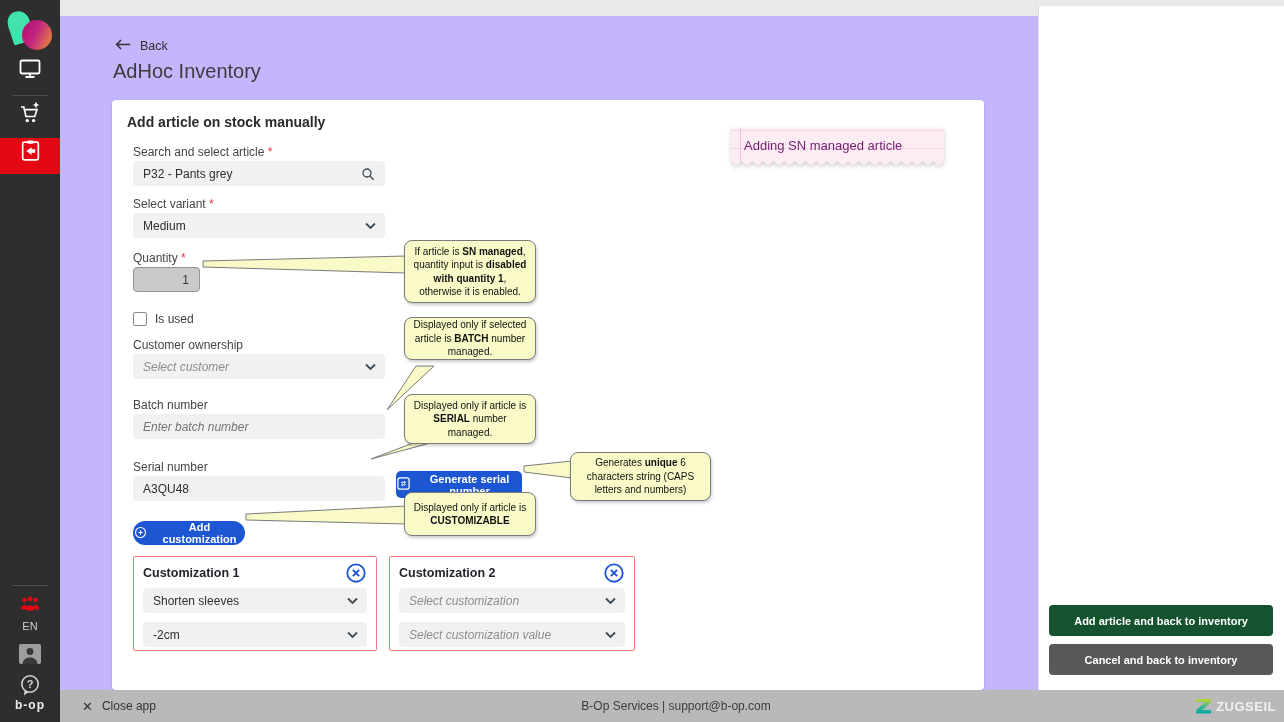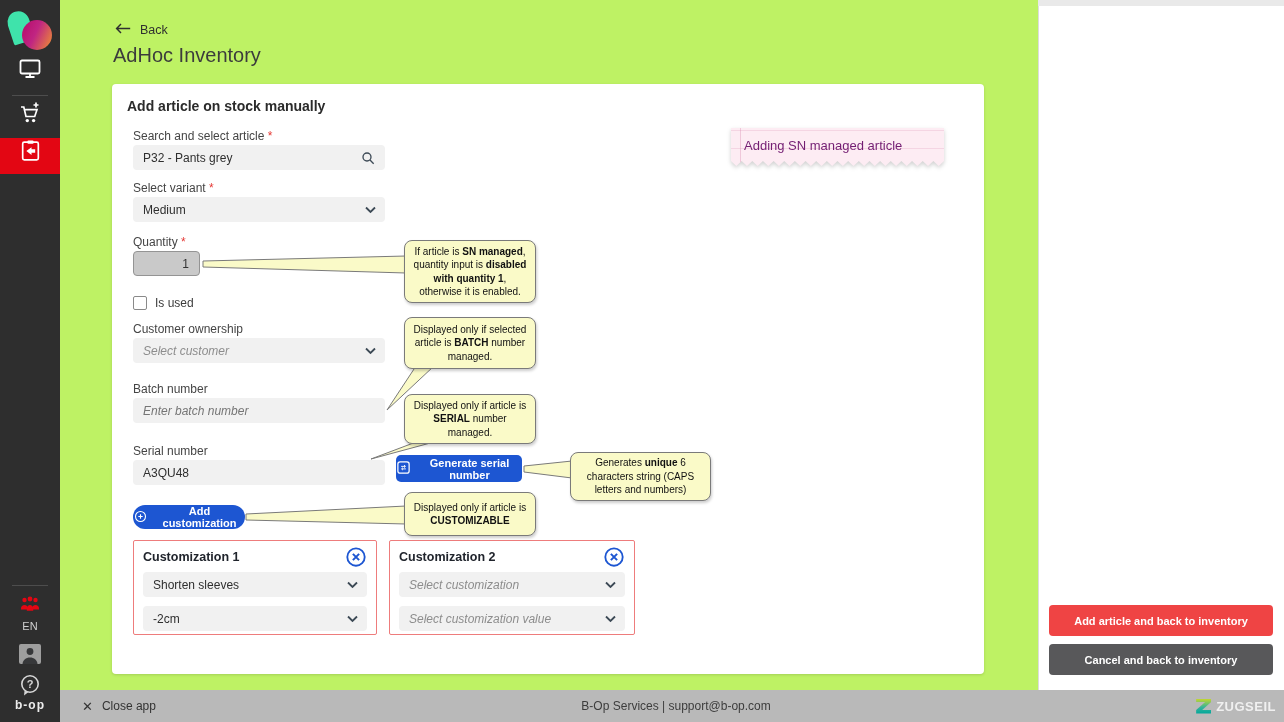--- a/index.html
+++ b/index.html
@@ -15,21 +15,21 @@
   .sb-item { position:absolute; left:0; width:60px; display:flex; justify-content:center; cursor:pointer; }
   .sb-logo { top:4px; height:52px; position:absolute; left:0; width:60px; }
   .logo-leaf { position:absolute; left:9px; top:7px; width:22px; height:32px; background:#3fe3ab; border-radius:12px 12px 12px 2px; transform:rotate(-18deg); }
   .logo-circle { position:absolute; left:22px; top:16px; width:30px; height:30px; border-radius:50%;
                  background:linear-gradient(115deg,#b91372 15%,#c02582 45%,#f0932f 100%); }
   .sb-divider { position:absolute; left:12px; width:36px; height:1px; background:#4d4d4d; }
   .sb-active { background:#e30613; }
   .sb-text { color:#cfcfcf; font-size:11px; }
   .bop-logo { color:#ececec; font-size:12px; font-weight:bold; letter-spacing:1px; }
   
-  .main { position:absolute; left:60px; top:0; width:978px; height:690px; background:#bef264; }
+  .main { position:absolute; left:60px; top:16px; width:978px; height:690px; background:#c4b5fd; }
   .back-row { position:absolute; left:55px; top:22px; display:flex; align-items:center; gap:9px; font-size:12.5px; color:#2f2f2f; cursor:pointer; }
   .page-title { position:absolute; left:53px; top:44px; font-size:20px; font-weight:400; color:#3c3c3c; }
   .card { position:absolute; left:52px; top:84px; width:872px; height:590px; background:#fff; border-radius:4px;
           box-shadow:0 1px 3px rgba(0,0,0,.14); z-index:1; }
   .card-title { position:absolute; left:15px; top:14px; font-size:14px; font-weight:bold; color:#2b2b2b; }
   .flabel { position:absolute; left:21px; font-size:12px; color:#454545; }
   .req { color:#e53935; }
   .input, .select {
     position:absolute; left:21px; width:252px; height:25px; background:#f1f1f1; border:none; border-radius:4px;
     font-family:"Liberation Sans", sans-serif; font-size:12px; color:#2f2f2f; padding:0 10px; outline:none;
@@ -51,38 +51,38 @@
   .cust1 { left:21px; width:244px; }
   .cust2 { left:277px; width:246px; }
   .cust-head { display:flex; align-items:center; justify-content:space-between; padding:5px 9px 4px 9px; }
   .cust-title { font-size:12.5px; font-weight:bold; color:#20242c; }
   .cust-close { display:flex; cursor:pointer; }
   .cust-select { position:relative; left:auto; margin:0 9px 9px 9px; width:auto; }
   
   .right-panel { position:absolute; left:1038px; top:6px; width:246px; height:684px; background:#fff; border-left:1px solid #dcdcdc; z-index:2; }
   .btn-action { position:absolute; left:10px; width:224px; height:31px; border:none; border-radius:4px;
                 color:#fff; font-size:11px; font-weight:bold; cursor:pointer; font-family:"Liberation Sans", sans-serif; }
-  .btn-addarticle { top:599px; background:#ef4444; }
+  .btn-addarticle { top:599px; background:#14532d; }
   .btn-cancel { top:638px; background:#58585a; }
   
   .footer { position:absolute; left:60px; top:690px; width:1224px; height:32px; background:#b9b9b9; display:flex; align-items:center; z-index:3; }
   .f-close { display:flex; align-items:center; gap:9px; margin-left:22px; font-size:12px; color:#333; cursor:pointer; }
   .f-x { font-size:13px; color:#333; }
   .f-center { flex:1; text-align:center; font-size:12px; color:#3d3d3d; }
   .f-brand { display:flex; align-items:center; gap:5px; margin-right:8px; }
   .zmark { width:15px; height:15px; background:linear-gradient(180deg,#c3d62e 0%,#35b39a 55%,#00a79b 100%);
            clip-path:polygon(0 0,100% 0,100% 24%,40% 76%,100% 76%,100% 100%,0 100%,0 76%,60% 24%,0 24%); }
   .zname { font-size:13px; font-weight:bold; color:#f0f0f0; letter-spacing:.5px; }
   
   .tails { position:absolute; left:0; top:0; width:1284px; height:722px; z-index:4; pointer-events:none; }
   .callout { position:absolute; z-index:5; background:#fafac8; border:1px solid #7a7a7a; border-radius:8px;
              box-shadow:1px 2px 3px rgba(0,0,0,.2); display:flex; align-items:center; justify-content:center;
              text-align:center; font-size:10px; line-height:1.35; color:#111; padding:4px 7px; }
   .co1 { left:404px; top:240px; width:132px; height:63px; }
-  .co2 { left:404px; top:317px; width:132px; height:52px; }
+  .co2 { left:404px; top:317px; width:132px; height:43px; }
   .co3 { left:404px; top:394px; width:132px; height:50px; }
   .co4 { left:570px; top:452px; width:141px; height:49px; }
   .co5 { left:404px; top:492px; width:132px; height:44px; }
   .note-wrap { position:absolute; left:731px; top:128px; z-index:5; filter:drop-shadow(0 2px 2px rgba(0,0,0,.18)); }
   .note { width:213px; height:38px; background:#fdecf3; display:flex; align-items:center; padding:0 12px 4px 13px;
           font-size:13px; color:#731d72;
           background-image:linear-gradient(90deg, transparent 9px, rgba(214,130,170,.35) 9px, rgba(214,130,170,.35) 10px, transparent 10px),
                            repeating-linear-gradient(0deg, transparent 0 17px, rgba(214,130,170,.22) 17px 18px);
           clip-path:polygon(0 0,100% 0,100% calc(100% - 5px),97.5% 100%,95% calc(100% - 5px),92.5% 100%,90% calc(100% - 5px),87.5% 100%,85% calc(100% - 5px),82.5% 100%,80% calc(100% - 5px),77.5% 100%,75% calc(100% - 5px),72.5% 100%,70% calc(100% - 5px),67.5% 100%,65% calc(100% - 5px),62.5% 100%,60% calc(100% - 5px),57.5% 100%,55% calc(100% - 5px),52.5% 100%,50% calc(100% - 5px),47.5% 100%,45% calc(100% - 5px),42.5% 100%,40% calc(100% - 5px),37.5% 100%,35% calc(100% - 5px),32.5% 100%,30% calc(100% - 5px),27.5% 100%,25% calc(100% - 5px),22.5% 100%,20% calc(100% - 5px),17.5% 100%,15% calc(100% - 5px),12.5% 100%,10% calc(100% - 5px),7.5% 100%,5% calc(100% - 5px),2.5% 100%,0 calc(100% - 5px)); }
 </style>

